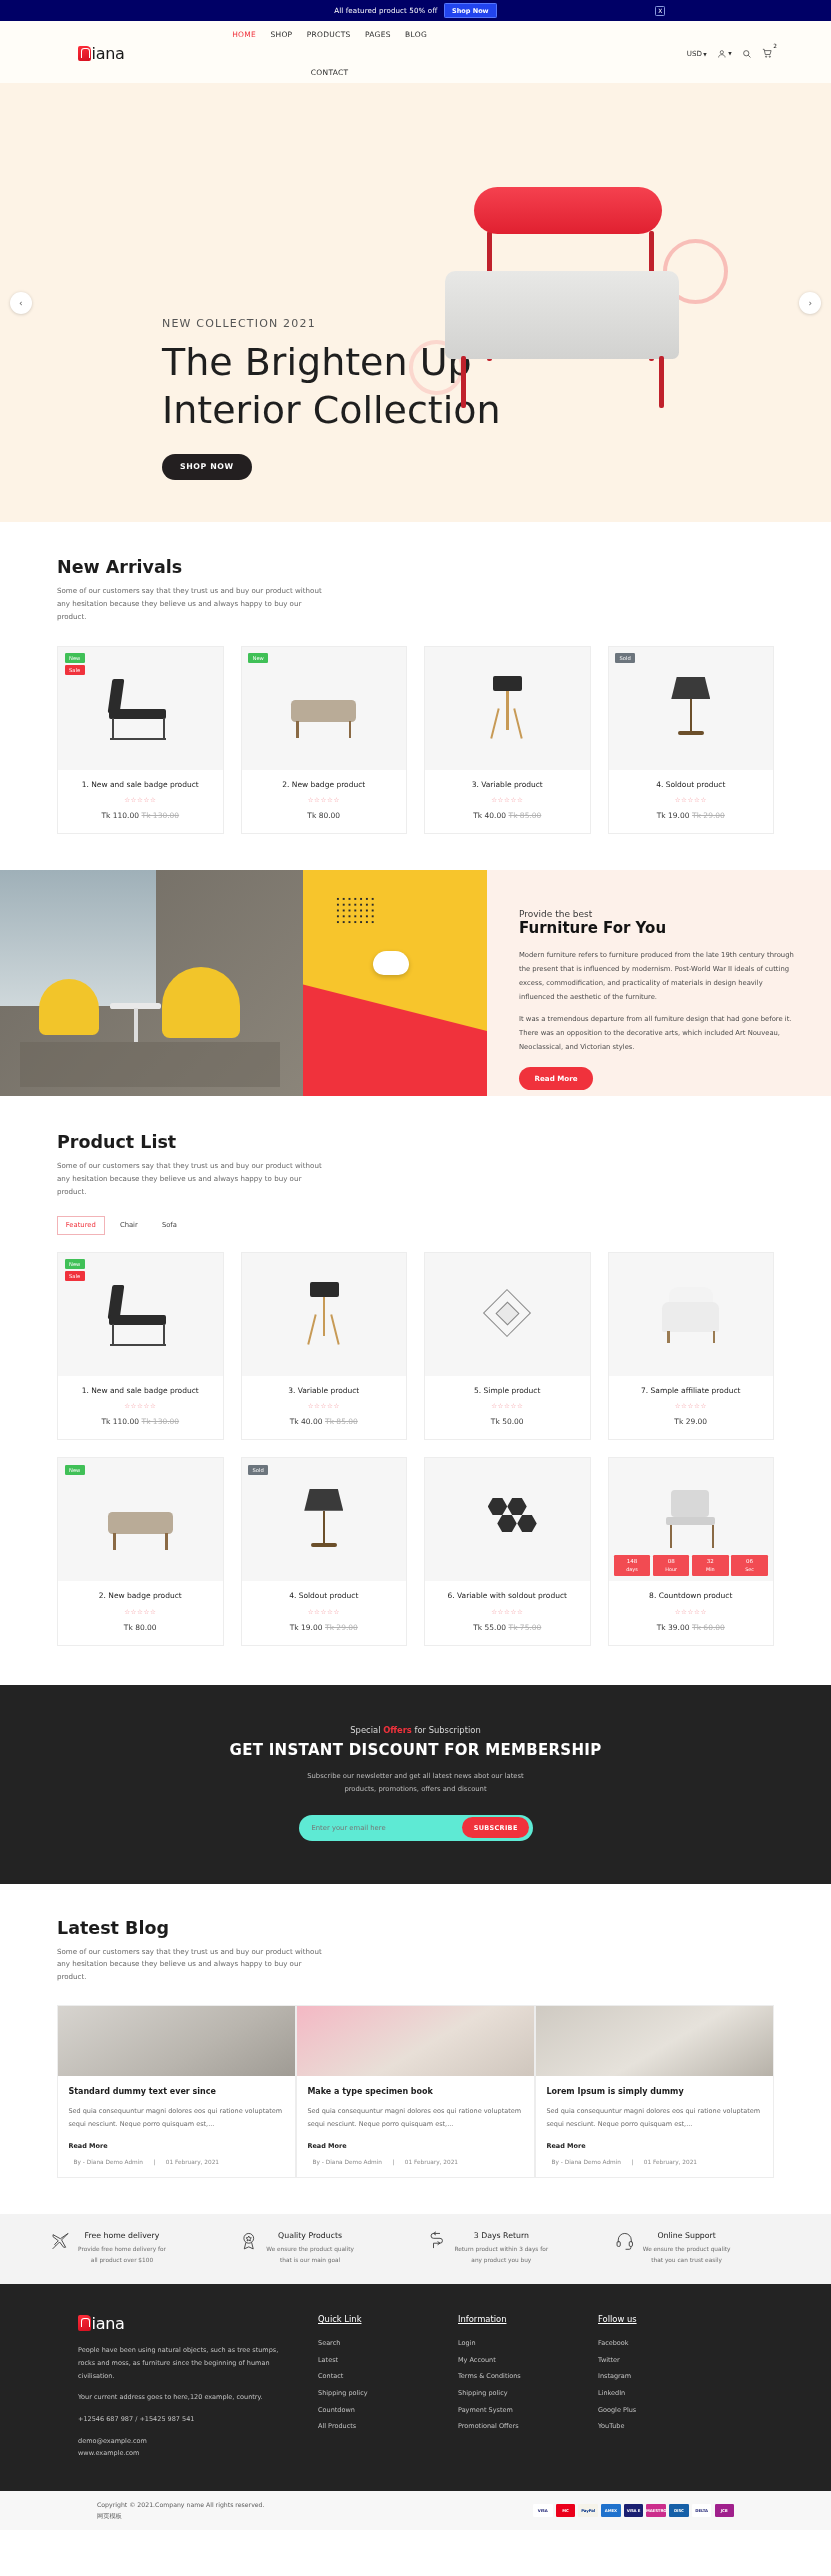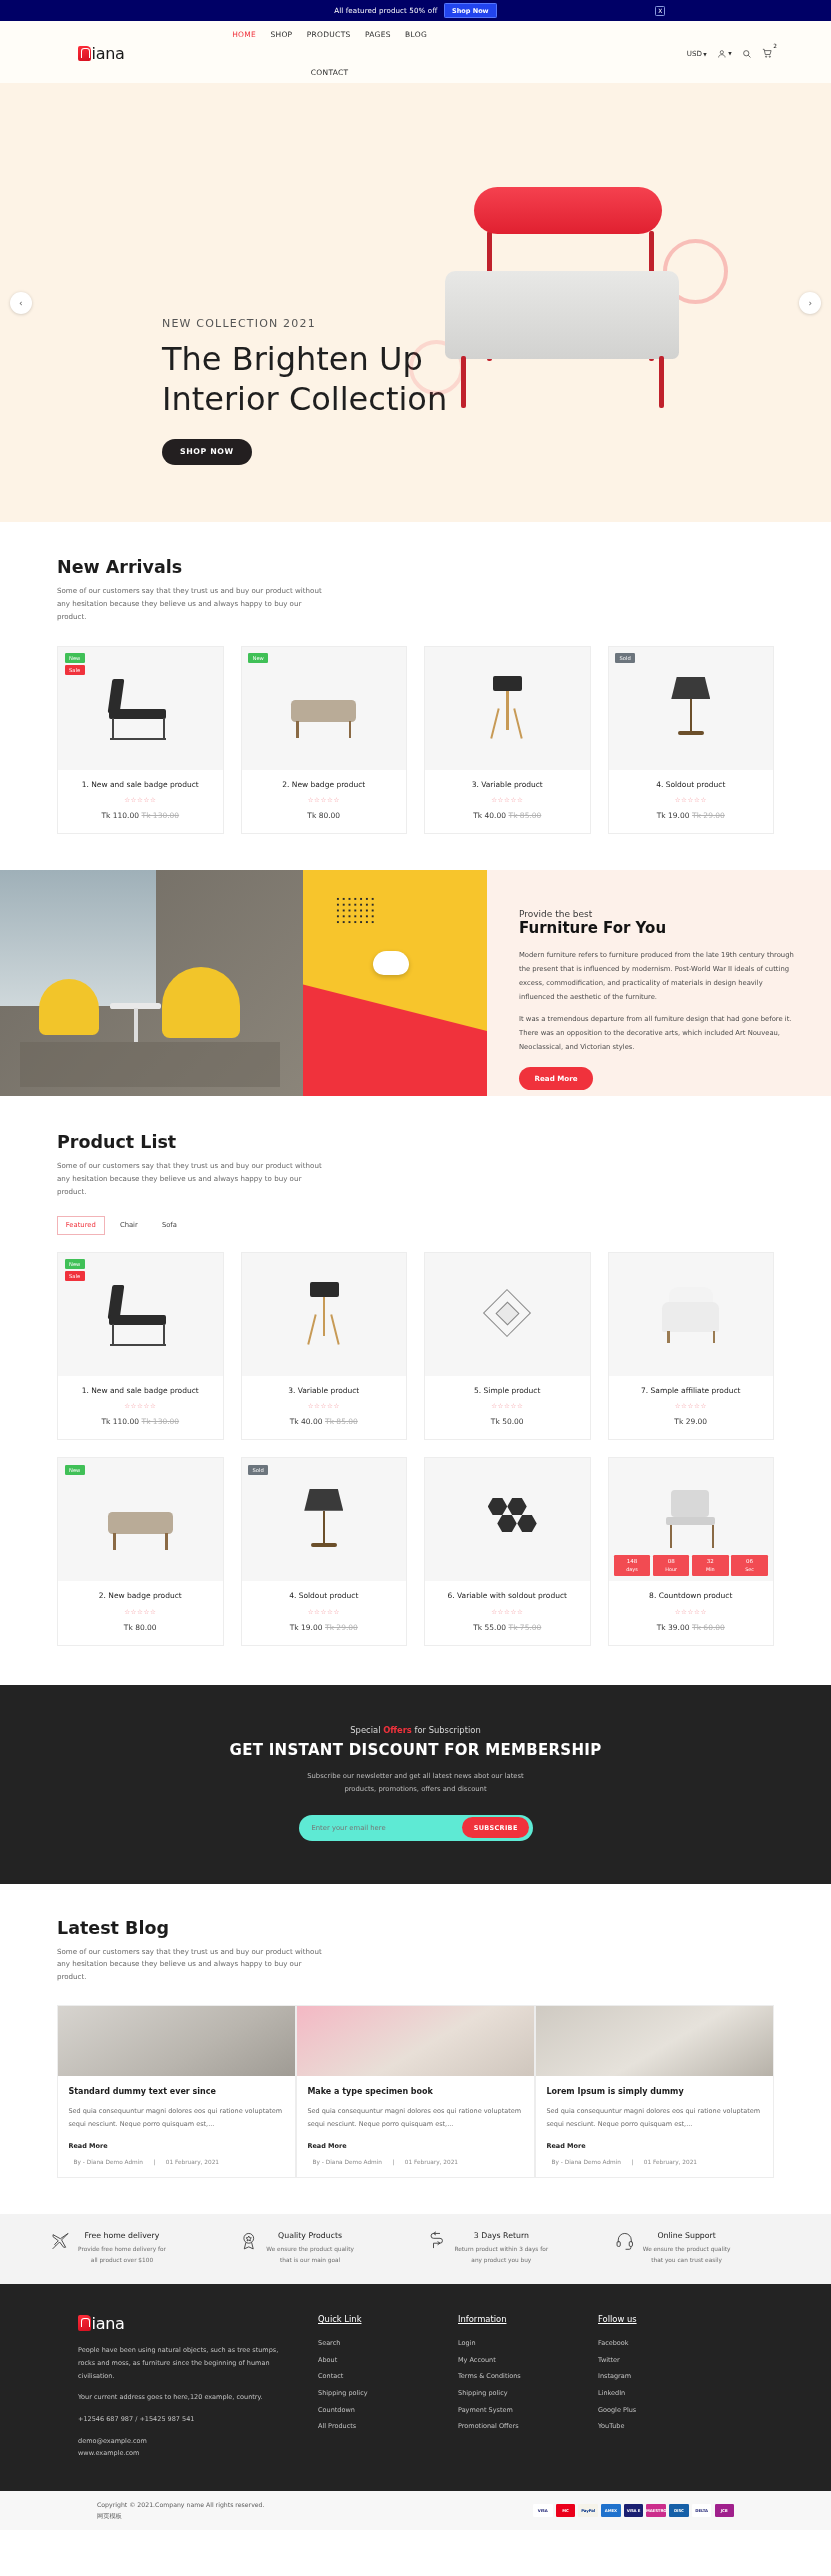--- a/index.html
+++ b/index.html
@@ -103,21 +103,21 @@
     height: 439px;
     position: relative;
     overflow: hidden;
   }
   .hero-inner { width: 753px; margin: 0 auto; position: relative; height: 100%; }
   .hero-copy { position: absolute; left: 123px; top: 234px; }
   .hero-eyebrow {
     font-size: 11px; color: #555; letter-spacing: 1.2px; margin-bottom: 9px;
   }
   .hero-title {
-    font-size: 32px; line-height: 1.25; color: #1f1f1f; font-weight: 400;
+    font-size: 38px; line-height: 1.25; color: #1f1f1f; font-weight: 400;
   }
   .hero-btn {
     margin-top: 19.5px;
     background: #231f20; color: #fff; border: none;
     font-size: 7.8px; font-weight: bold; letter-spacing: 0.6px;
     padding: 8.4px 18px; border-radius: 13px; cursor: pointer;
     font-family: inherit;
   }
   .hero-art { position: absolute; right: 58px; top: 91px; width: 338px; height: 292px; }
   .sofa-back {
@@ -796,21 +796,21 @@
       <div class="f-text">People have been using natural objects, such as tree stumps, rocks and moss, as furniture since the beginning of human civilisation.</div>
       <div class="f-text">Your current address goes to here,120 example, country.</div>
       <div class="f-text">+12546 687 987 / +15425 987 541</div>
       <div class="f-text" style="margin-bottom:0">demo@example.com</div>
       <div class="f-text">www.example.com</div>
     </div>
 
     <div class="f-col">
       <div class="f-head">Quick Link</div>
       <a class="f-link">Search</a>
-      <a class="f-link">About</a>
+      <a class="f-link">Latest</a>
       <a class="f-link">Contact</a>
       <a class="f-link">Shipping policy</a>
       <a class="f-link">Countdown</a>
       <a class="f-link">All Products</a>
     </div>
 
     <div class="f-col">
       <div class="f-head">Information</div>
       <a class="f-link">Login</a>
       <a class="f-link">My Account</a>

